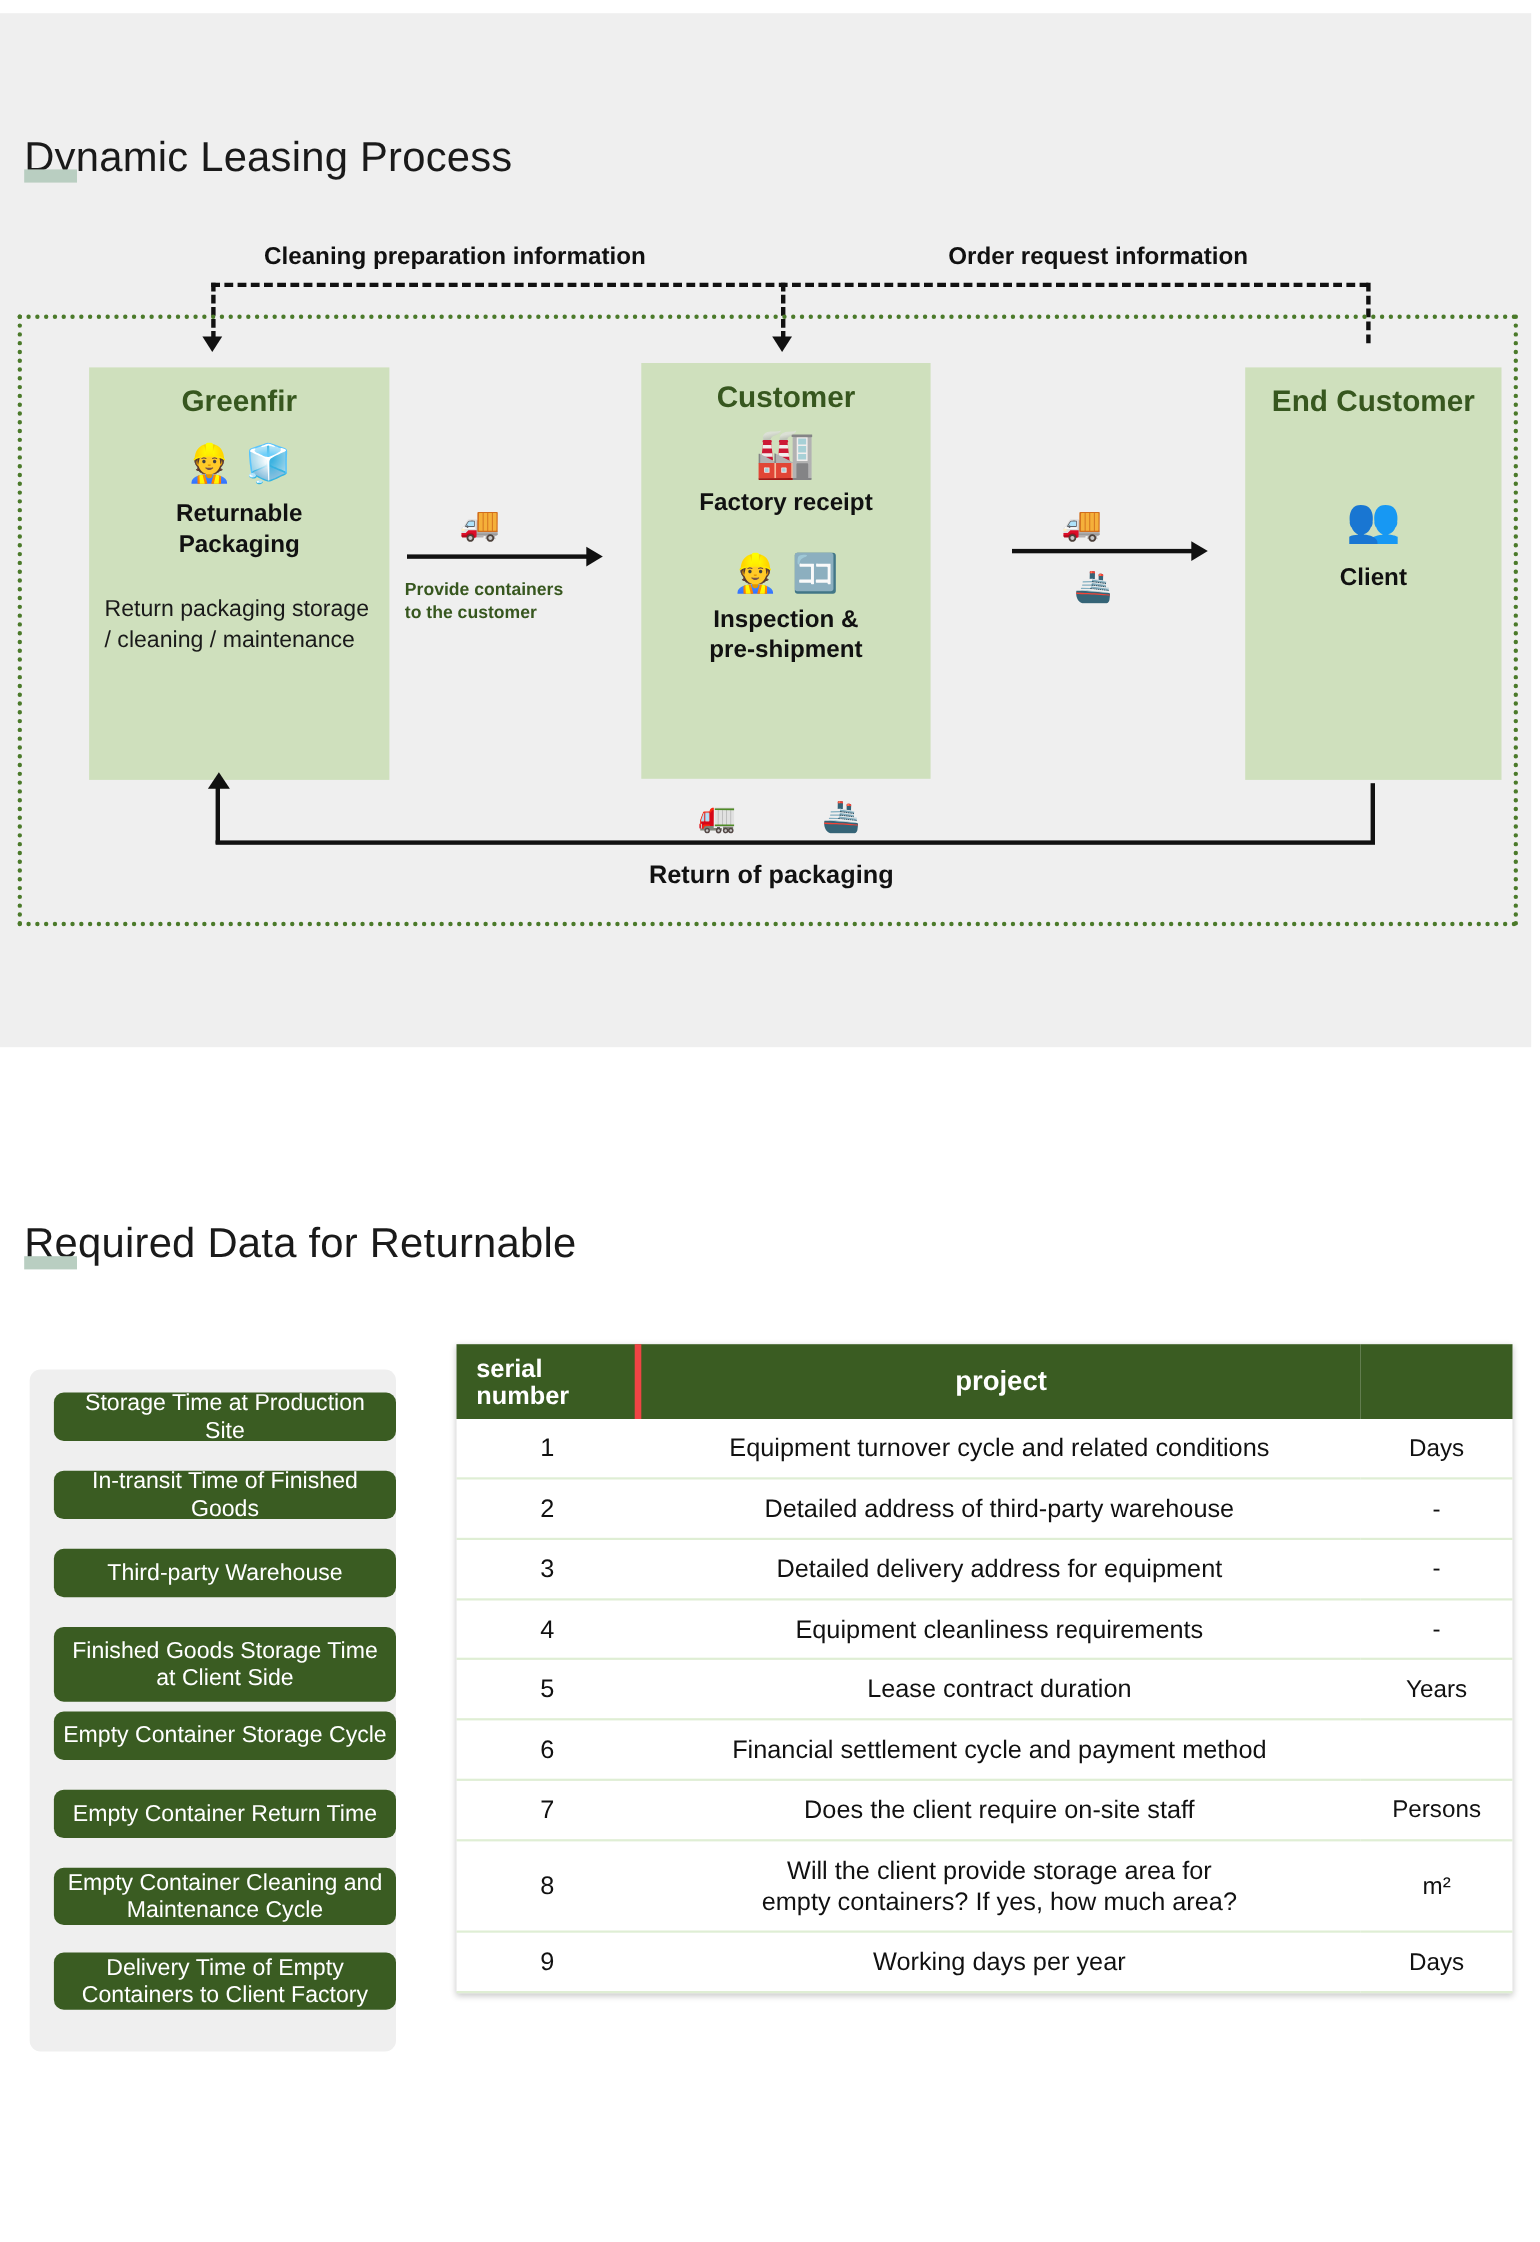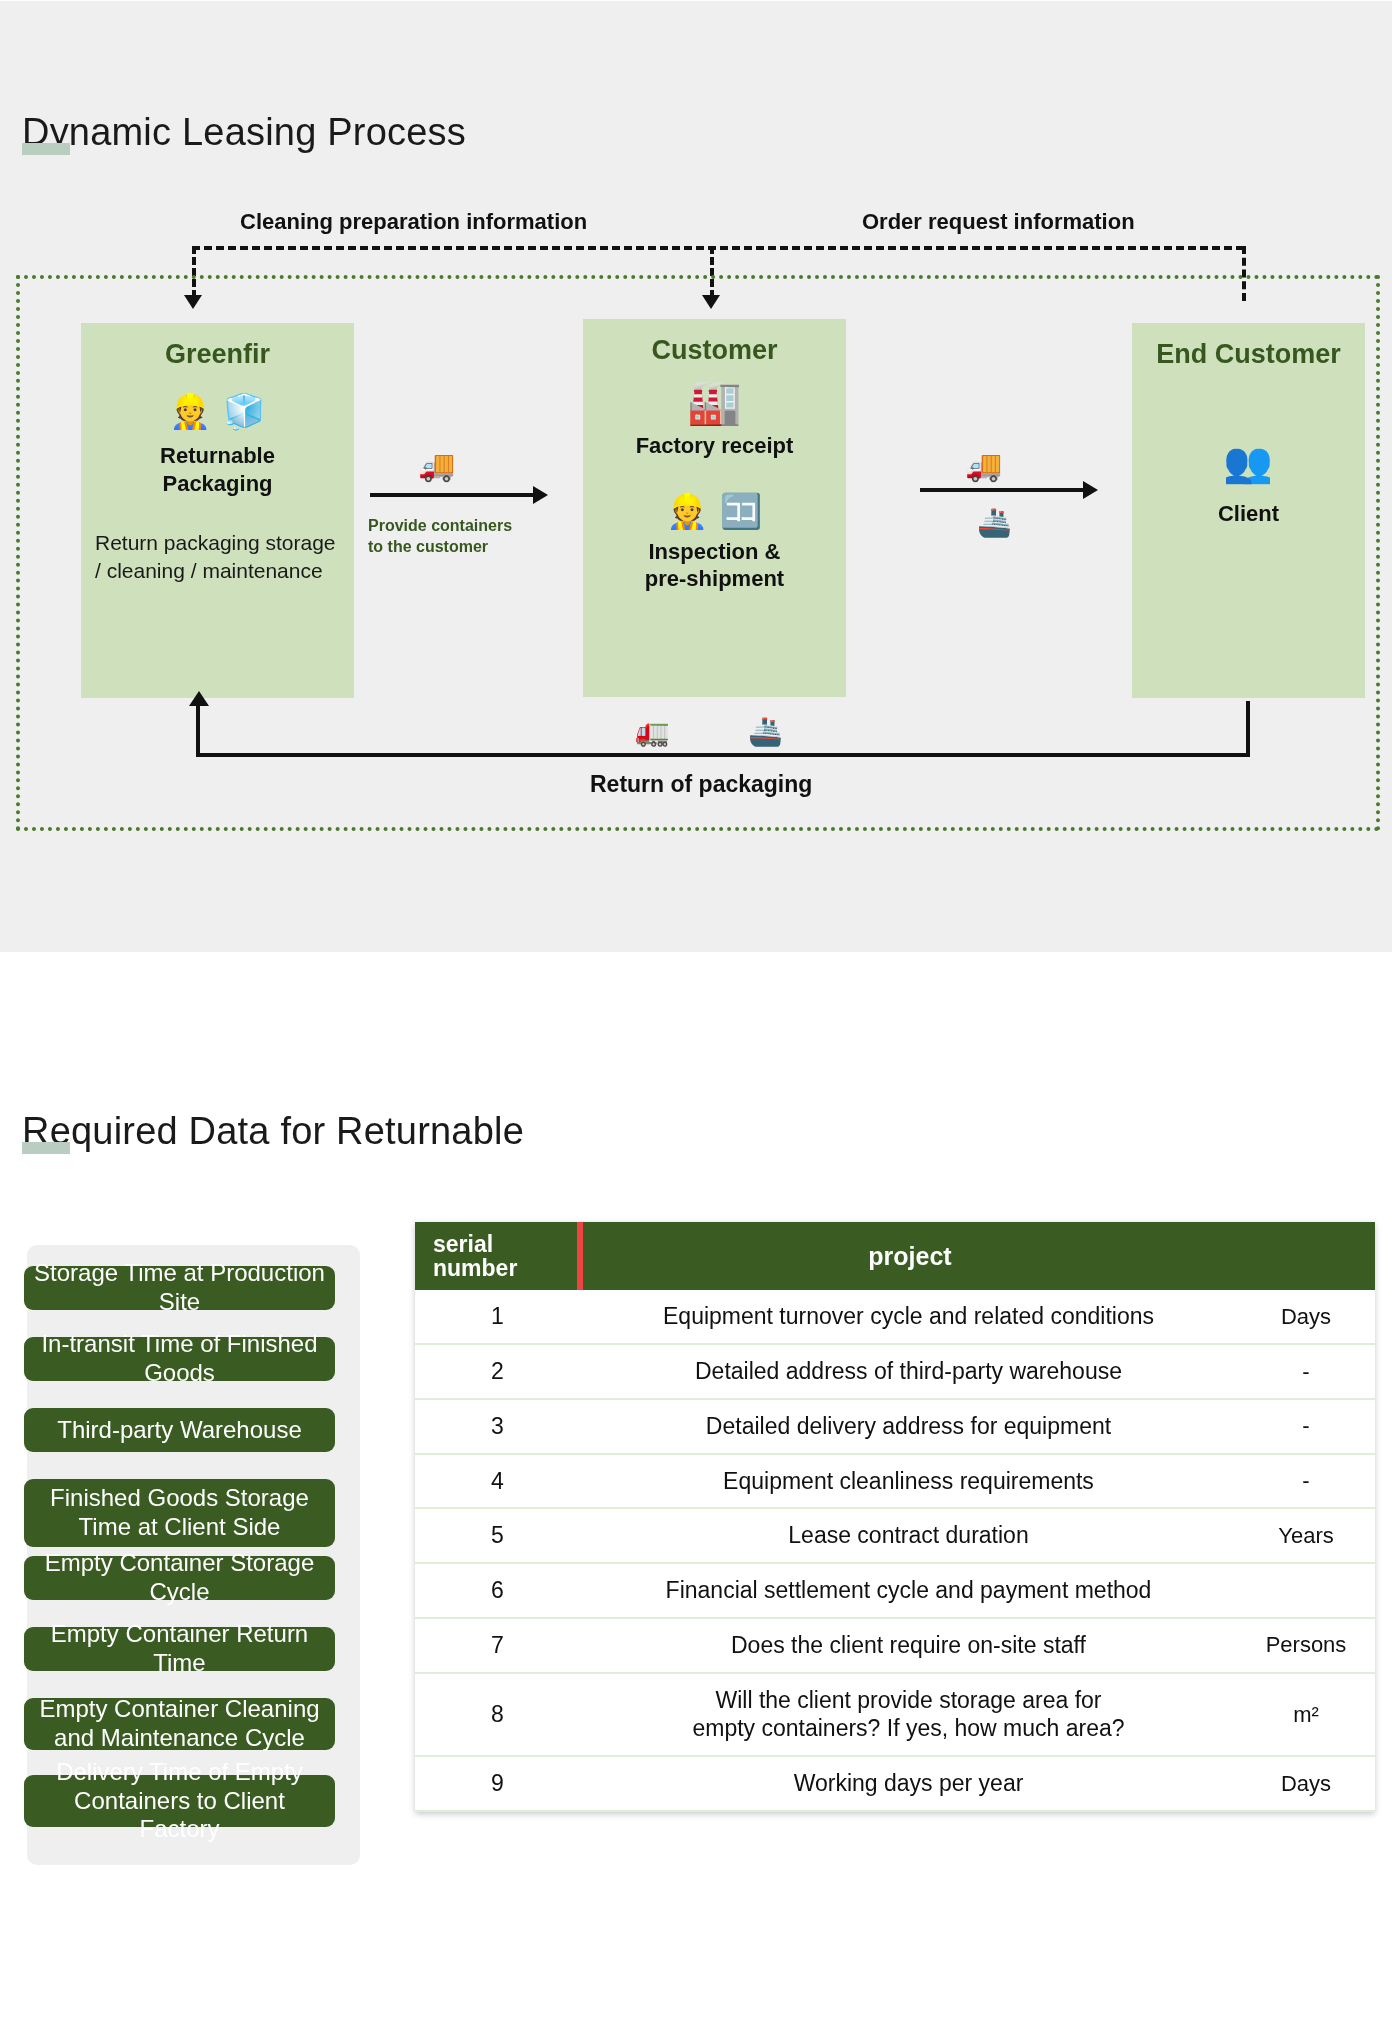--- a/index.html
+++ b/index.html
@@ -3,21 +3,21 @@
 <meta charset="utf-8">
 <style>
   html,body{margin:0;padding:0;}
   body{
     width:1400px;height:2038px;background:#ffffff;
     font-family:"Liberation Sans","DejaVu Sans",sans-serif;
     position:relative;overflow:hidden;
   }
   
   #section-process{
-    position:absolute;left:0;top:1px;width:1392px;height:952px;background:#efefef;
+    position:absolute;left:0;top:12px;width:1392px;height:952px;background:#efefef;
   }
   .slide-title{
     position:absolute;font-size:38px;color:#1a1a1a;font-weight:400;letter-spacing:.2px;
     white-space:nowrap;
   }
   .title-underline{
     position:absolute;width:48px;height:12px;background:#b9cec1;
   }
   #title-1{left:22px;top:110px;}
   #title-1-ul{left:22px;top:142px;}
@@ -88,23 +88,23 @@
   
   #section-data{position:absolute;left:0;top:952px;width:1400px;height:1086px;background:#fff;}
   #title-2{left:22px;top:1110px;}
   #title-2-ul{left:22px;top:1142px;}
 
   #chip-panel{
     position:absolute;left:27px;top:1245px;width:333px;height:620px;
     background:#efefef;border-radius:10px;
   }
   .chip{
-    position:absolute;left:24px;width:311px;background:#3a5c22;color:#fff;
+    position:absolute;left:49px;width:311px;background:#3a5c22;color:#fff;
     border-radius:9px;display:flex;align-items:center;justify-content:center;
-    text-align:center;font-size:24px;line-height:1.2;padding:0 8px;box-sizing:border-box;
+    text-align:center;font-size:21px;line-height:1.2;padding:0 8px;box-sizing:border-box;
   }
   #chevron{
     position:absolute;left:378px;top:1318px;width:0;height:0;
   }
 
   
   #data-table{
     position:absolute;left:415px;top:1222px;width:960px;
     box-shadow:0 2px 6px rgba(0,0,0,.22);background:#fff;border-radius:2px;
   }

